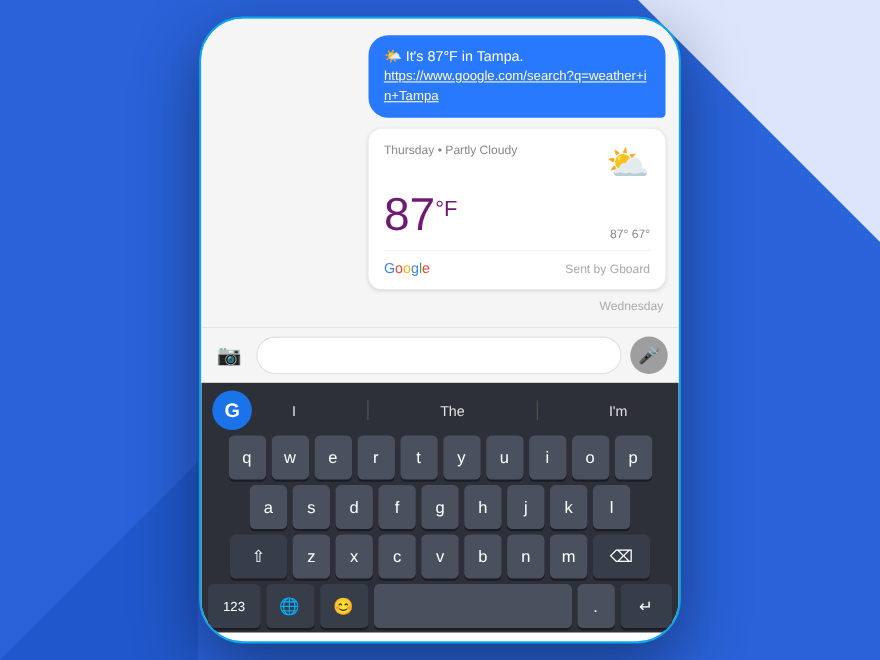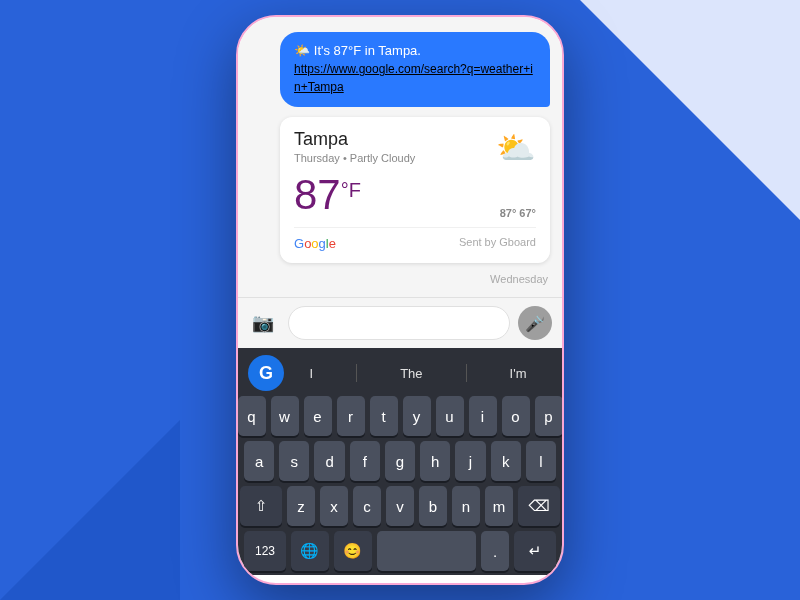--- a/index.html
+++ b/index.html
@@ -31,27 +31,27 @@
       width: 0; height: 0;
       border-style: solid;
       border-width: 0 0 180px 180px;
       border-color: transparent transparent #1a50c0 transparent;
       opacity: 0.6;
     }
 
     
     .phone-frame {
       position: relative;
-      width: 328px;
+      width: 438px;
       height: 570px;
       background: #ffffff;
       border-radius: 40px;
       box-shadow: 0 20px 60px rgba(0,0,0,0.4);
       overflow: hidden;
-      border: 2px solid #f9a8d4;
+      border: 2px solid #0ea5e9;
     }
 
     
     .phone-frame::before {
       content: '';
       position: absolute;
       left: -5px;
       top: 80px;
       width: 4px;
       height: 50px;
@@ -85,21 +85,21 @@
       color: white;
       border-radius: 18px 18px 4px 18px;
       padding: 10px 14px;
       max-width: 270px;
       float: right;
       margin-bottom: 10px;
       font-size: 13px;
       line-height: 1.4;
     }
     .message-bubble a {
-      color: #000000;
+      color: #fef9c3;
       text-decoration: underline;
       font-size: 12px;
       word-break: break-all;
     }
 
     
     .weather-card {
       background: white;
       border-radius: 12px;
       padding: 12px 14px;
@@ -139,26 +139,25 @@
       font-weight: 400;
       vertical-align: top;
       margin-top: 8px;
       display: inline-block;
     }
     .weather-range {
       font-size: 11px;
       color: #888;
       text-align: right;
       margin-top: -8px;
-      font-weight: bold;
     }
     .weather-card-footer {
       display: flex;
       justify-content: space-between;
-      align-items: flex-start;
+      align-items: flex-end;
       margin-top: 8px;
       border-top: 1px solid #f0f0f0;
       padding-top: 8px;
     }
     .google-logo {
       font-size: 13px;
       font-weight: 500;
     }
     .google-logo .g-blue { color: #4285F4; }
     .google-logo .g-red { color: #EA4335; }
@@ -344,21 +343,20 @@
   <div class="message-area">
     <div class="message-bubble">
       <div>🌤️ It's 87°F in Tampa.</div>
       <div><a href="#">https://www.google.com/search?q=weather+in+Tampa</a></div>
     </div>
     <div style="clear:both;"></div>
 
     <div class="weather-card">
       <div class="weather-card-header">
         <div>
-          <div class="weather-city">Tampa</div>
           <div class="weather-day">
             <span>Thursday</span> • <span>Partly Cloudy</span>
           </div>
         </div>
         <div class="weather-icon">⛅</div>
       </div>
       <div style="display:flex; justify-content:space-between; align-items:flex-end;">
         <div class="weather-temp">
           <span>87</span><sup>°F</sup>
         </div>

